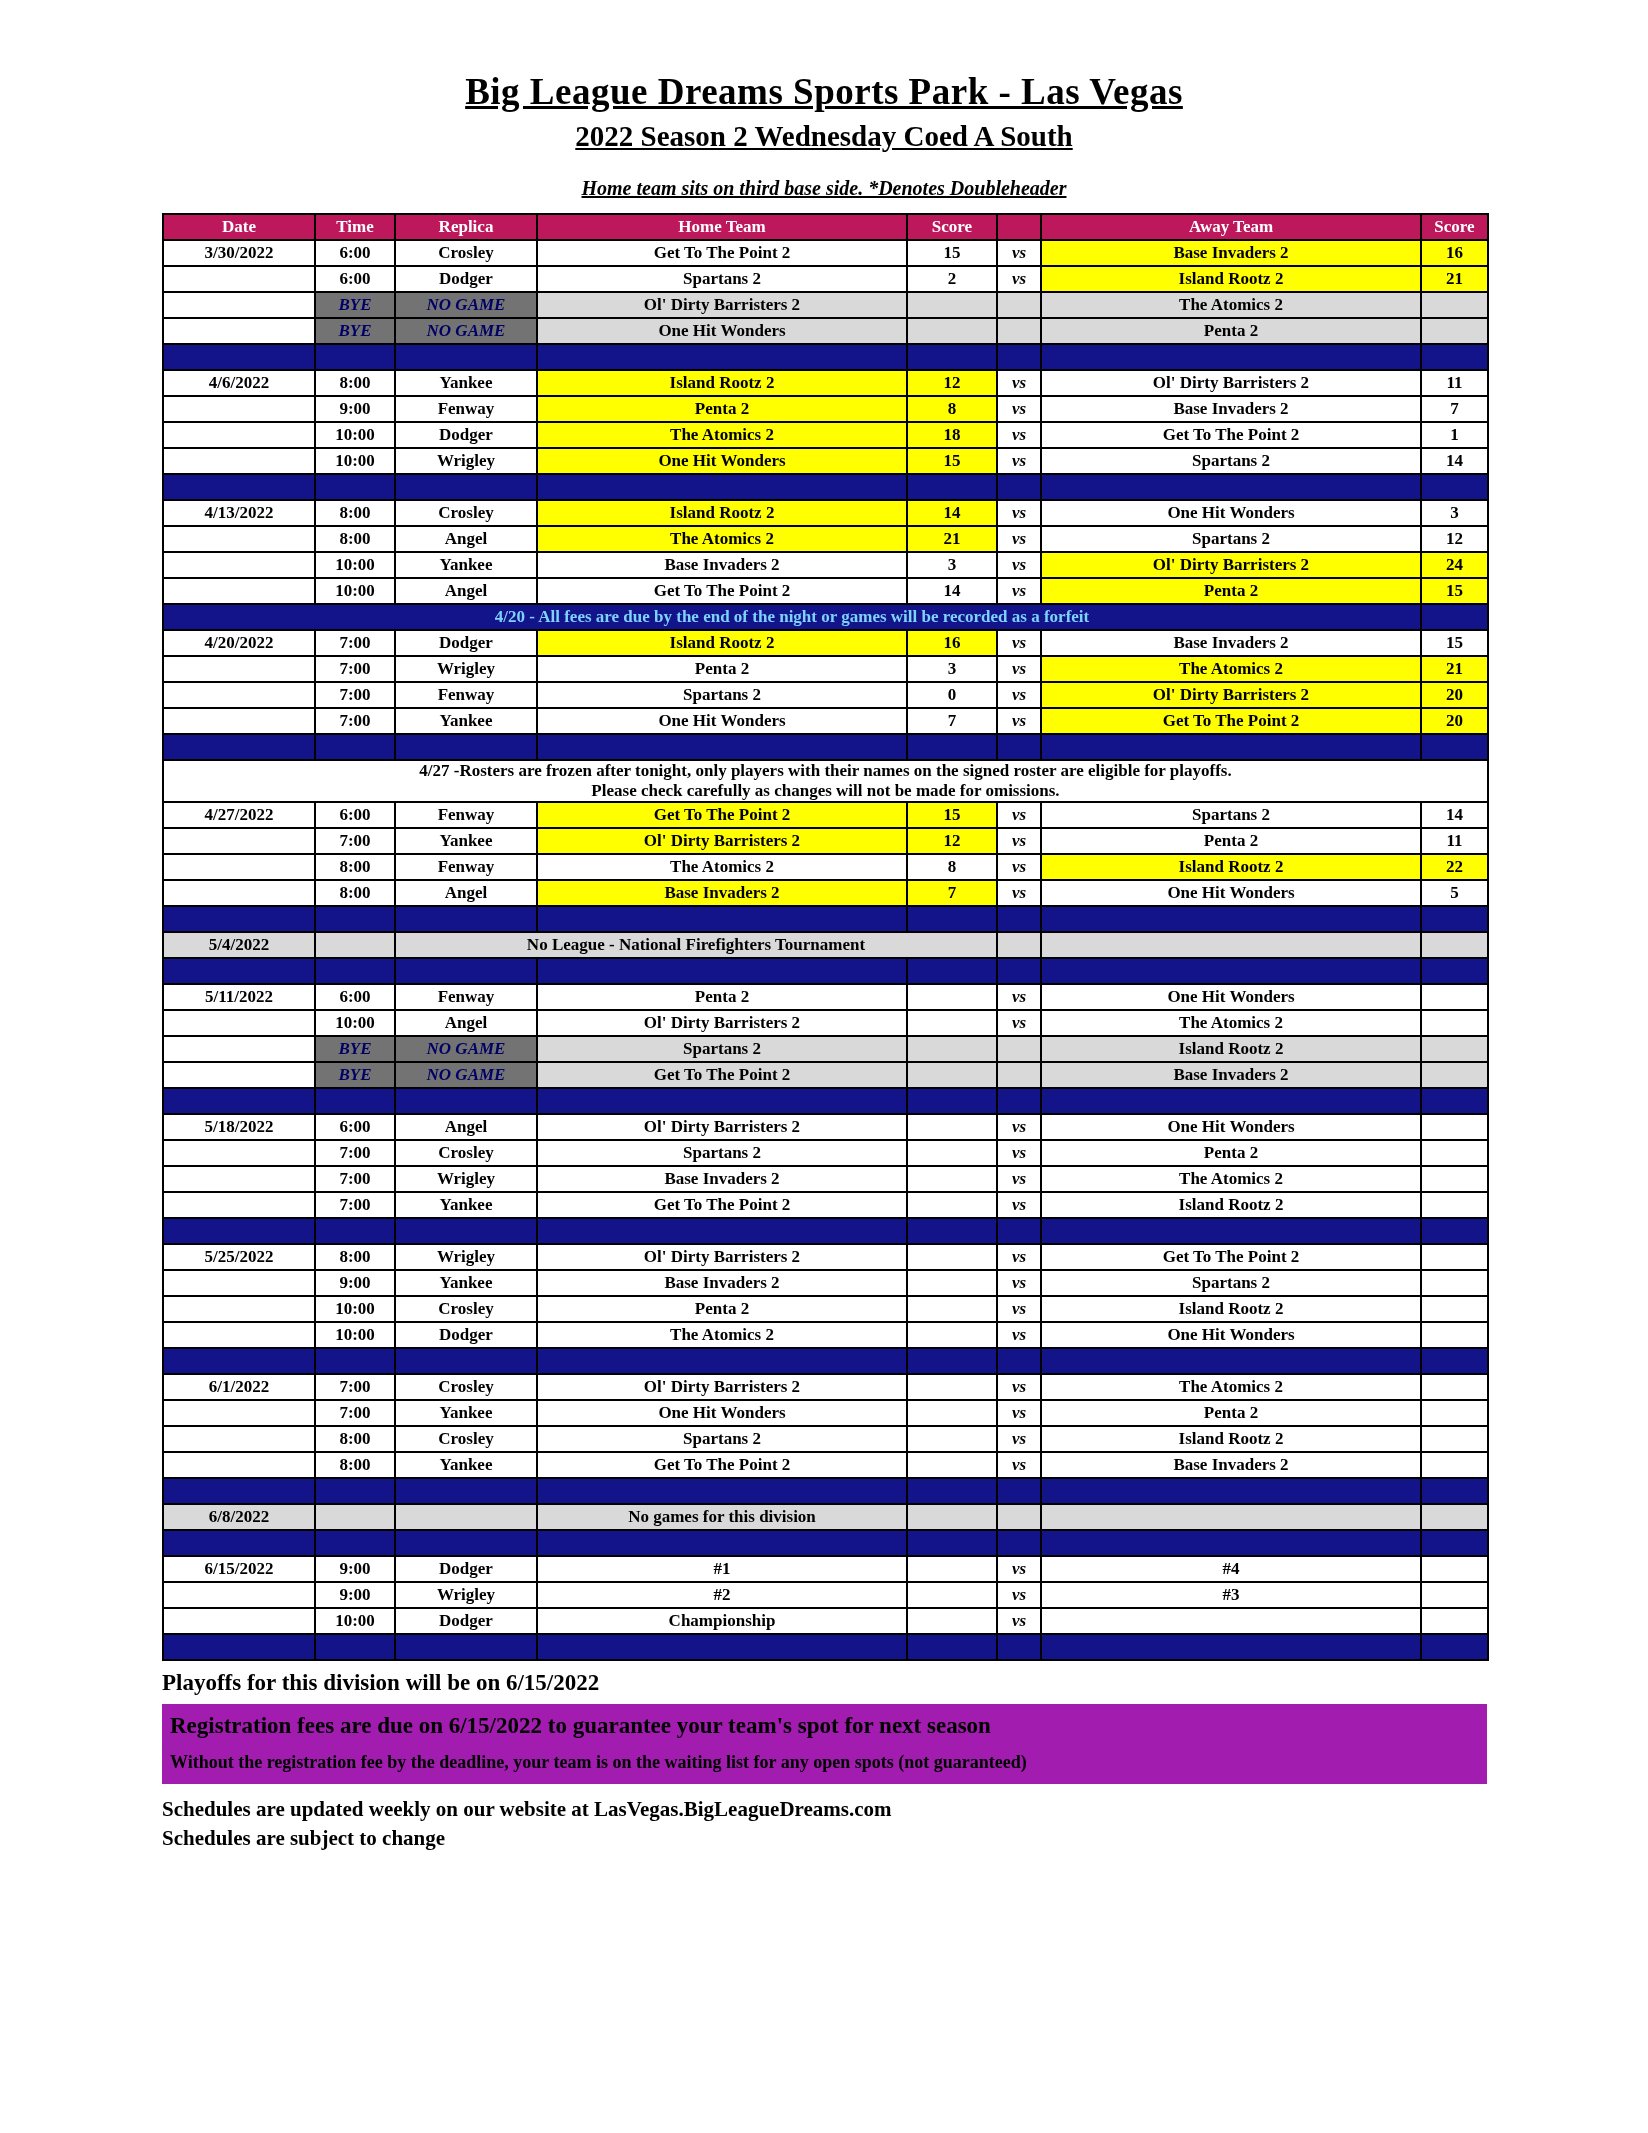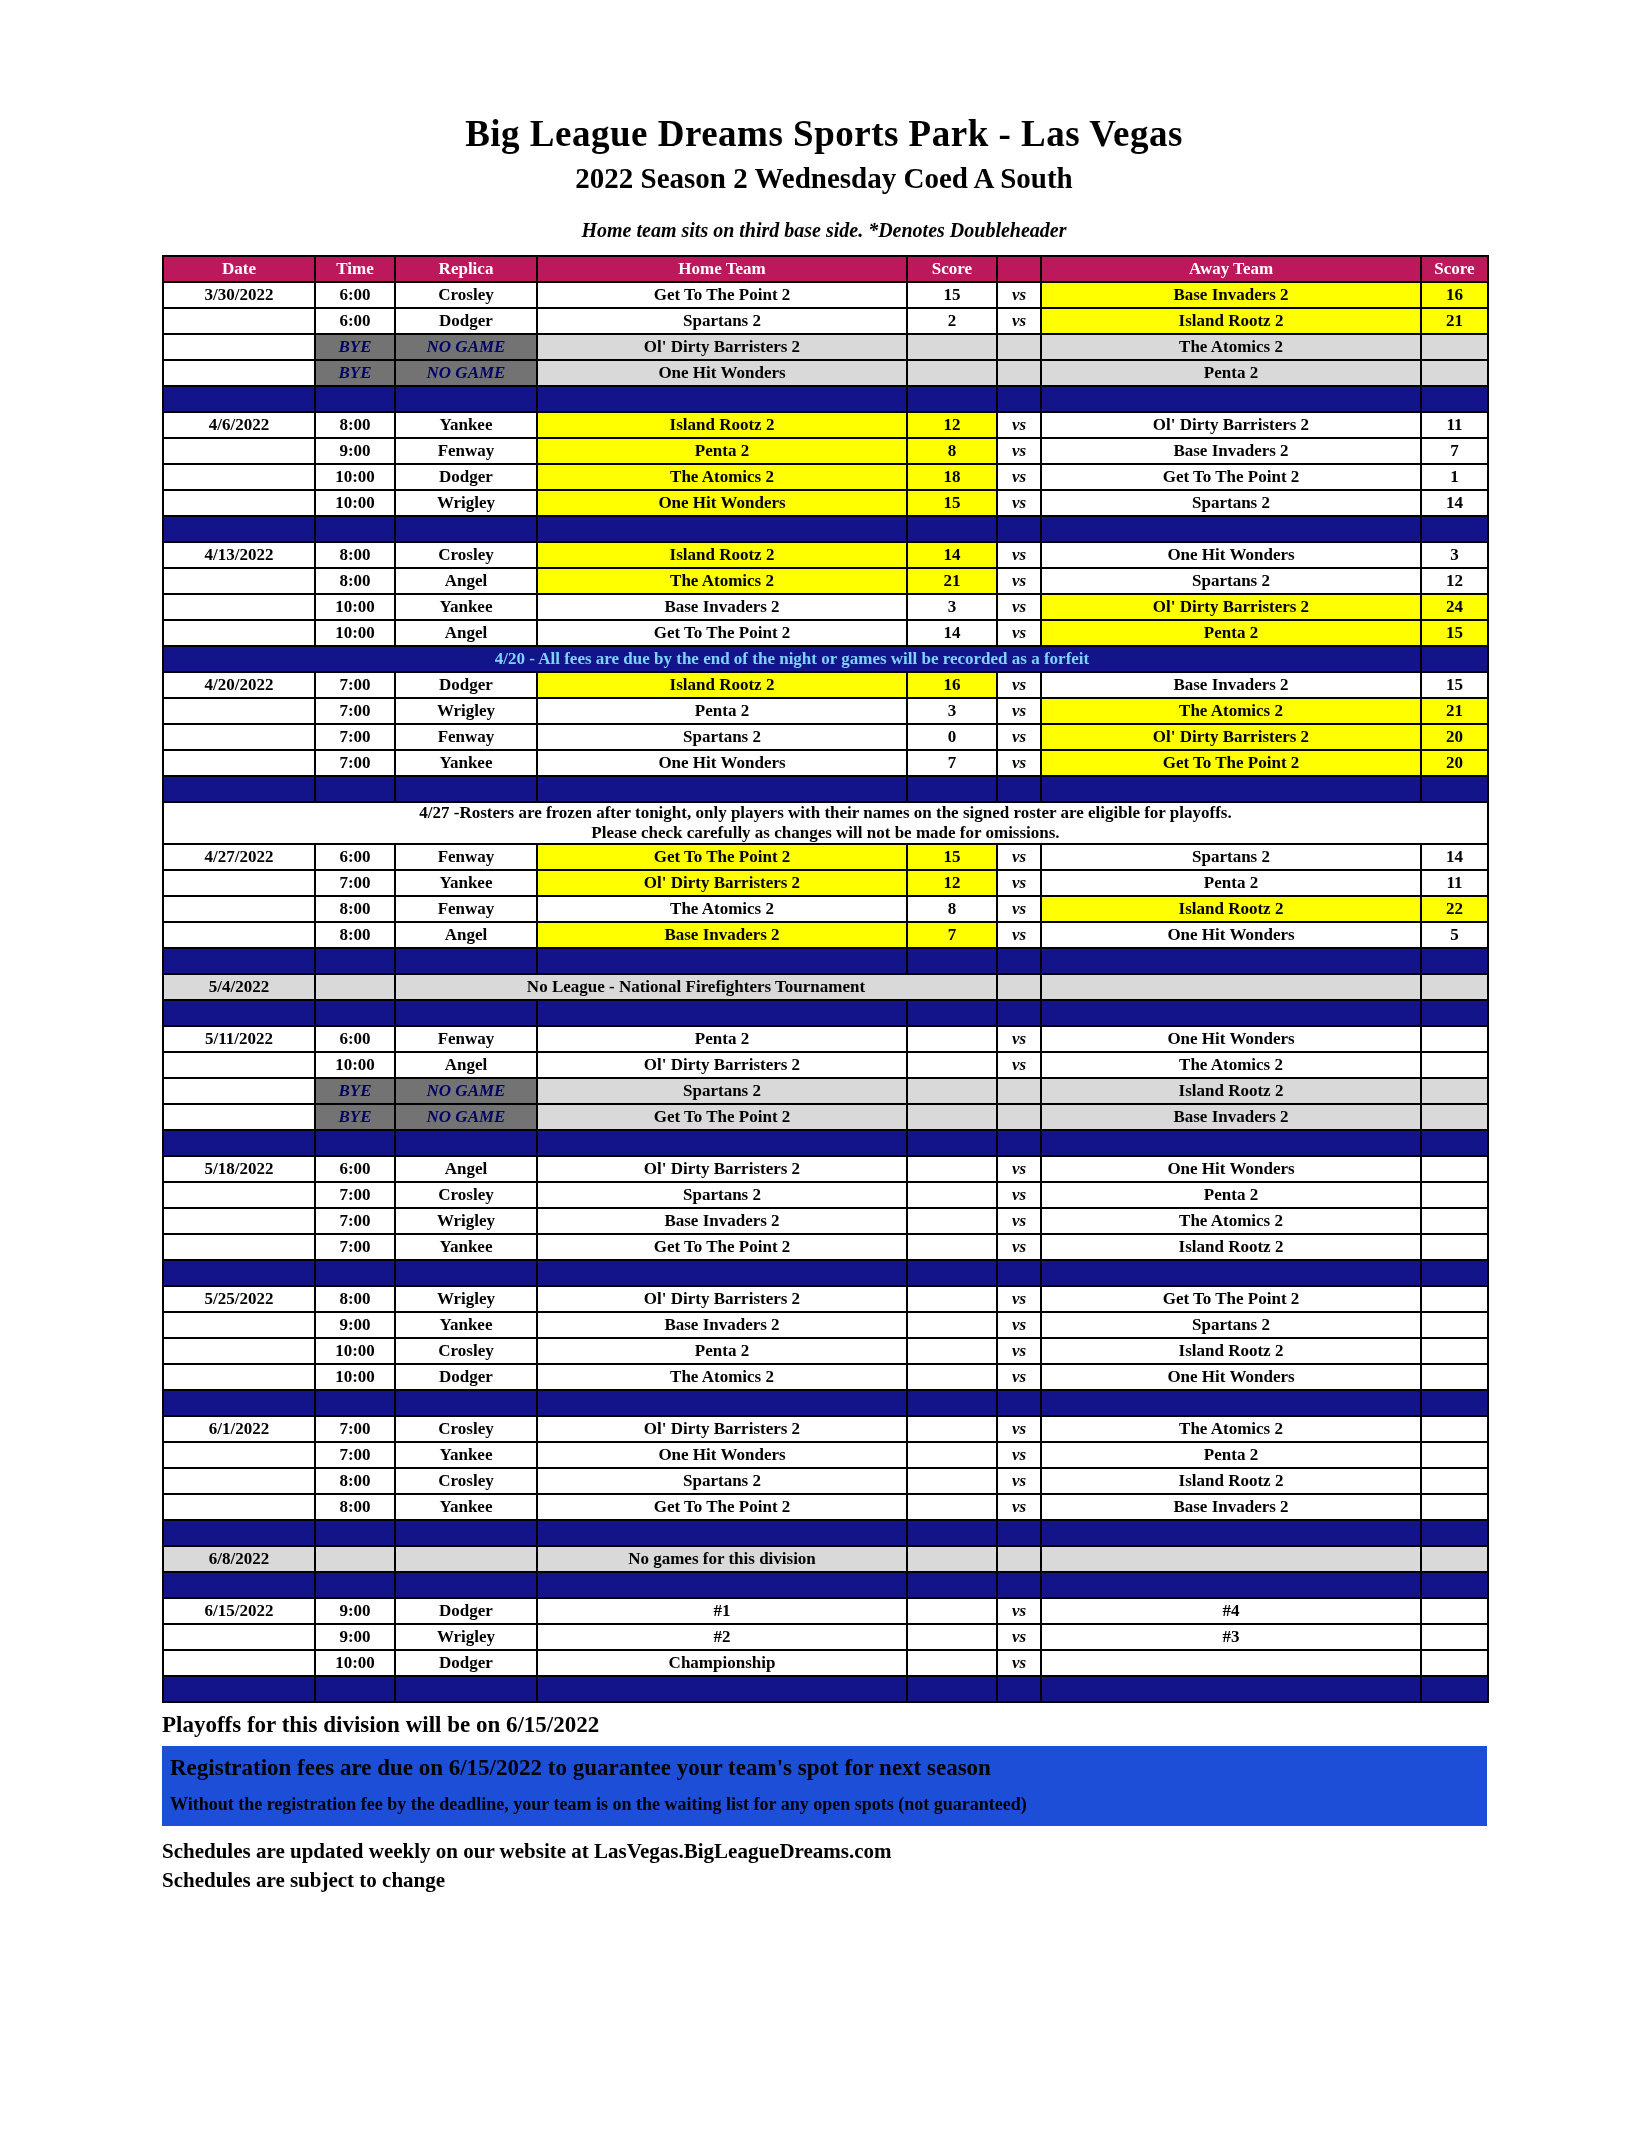--- a/index.html
+++ b/index.html
@@ -2,21 +2,21 @@
 <html><head>
 <meta charset="utf-8">
 <style>
   * { margin:0; padding:0; box-sizing:border-box; }
   html,body { background:#ffffff; }
   .page {
     width:1648px; height:2133px; background:#ffffff; position:relative;
     font-family:"Liberation Serif", serif; font-weight:bold; color:#000;
     overflow:hidden;
   }
-  .titleblock { padding-top:112px; text-align:center; }
+  .titleblock { padding-top:70px; text-align:center;text-decoration:underline; }
   .title    { font-size:37px; font-weight:bold; letter-spacing:0.5px; }
   .subtitle { font-size:29px; font-weight:bold; margin-top:7px; }
   .note     { font-size:20px; font-weight:bold; font-style:italic; margin-top:24px; }
 
   table.sched {
     border-collapse:collapse; table-layout:fixed;
     width:1325px; margin:13px 0 0 162px;
   }
   table.sched th, table.sched td {
     border:2px solid #000; height:26px; padding:0 2px;
@@ -36,21 +36,21 @@
   .col-time   { width:80px;  }
   .col-rep    { width:142px; }
   .col-home   { width:370px; }
   .col-score  { width:90px;  }
   .col-vs     { width:44px;  }
   .col-away   { width:380px; }
   .col-score2 { width:67px;  }
 
   .footer { margin-left:162px; width:1325px; }
   .f-playoffs { margin-top:9px;  font-size:23px; }
-  .f-reg      { margin-top:8px;  background:#1d4ed8; padding:9px 6px 11px 8px; }
+  .f-reg      { margin-top:8px;  background:#a21caf; padding:9px 6px 11px 8px; }
   .f-reg1     { font-size:23px; }
   .f-reg2     { font-size:18px; margin-top:13px; }
   .f-upd      { margin-top:13px; font-size:21px; }
   .f-sub      { margin-top:4px; font-size:21px; }
 </style>
 </head>
 <body>
 
 <div class="page">
 

